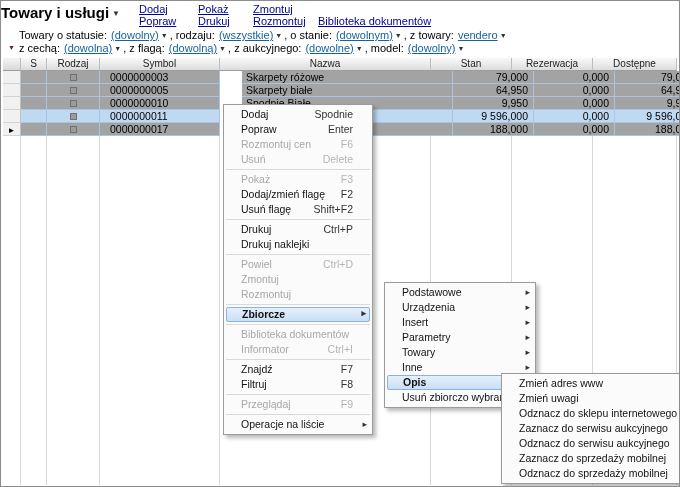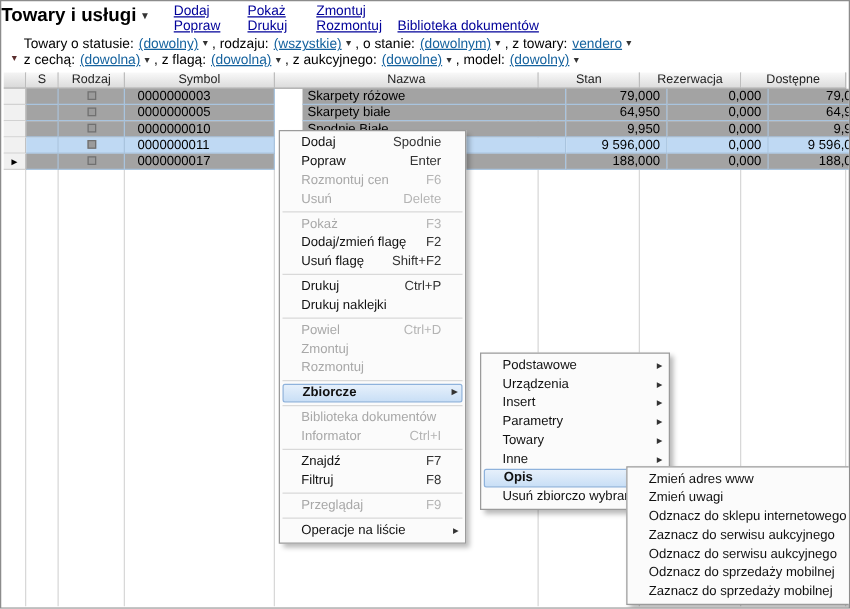--- a/index.html
+++ b/index.html
@@ -197,17 +197,17 @@
     <div class="mi hl"><span>Opis</span><span class="ma">▸</span></div>
     <div class="mi"><span>Usuń zbiorczo wybrane towary</span></div>
   </div>
 
   <div class="menu" id="menu3">
     <div class="mi"><span>Zmień adres www</span></div>
     <div class="mi"><span>Zmień uwagi</span></div>
     <div class="mi"><span>Odznacz do sklepu internetowego</span></div>
     <div class="mi"><span>Zaznacz do serwisu aukcyjnego</span></div>
     <div class="mi"><span>Odznacz do serwisu aukcyjnego</span></div>
+    <div class="mi"><span>Zaznacz do sprzedaży mobilnej</span></div>
     <div class="mi"><span>Odznacz do sprzedaży mobilnej</span></div>
-    <div class="mi"><span>Zaznacz do sprzedaży mobilnej</span></div>
   </div>
 
 </div>
 
 </body></html>

